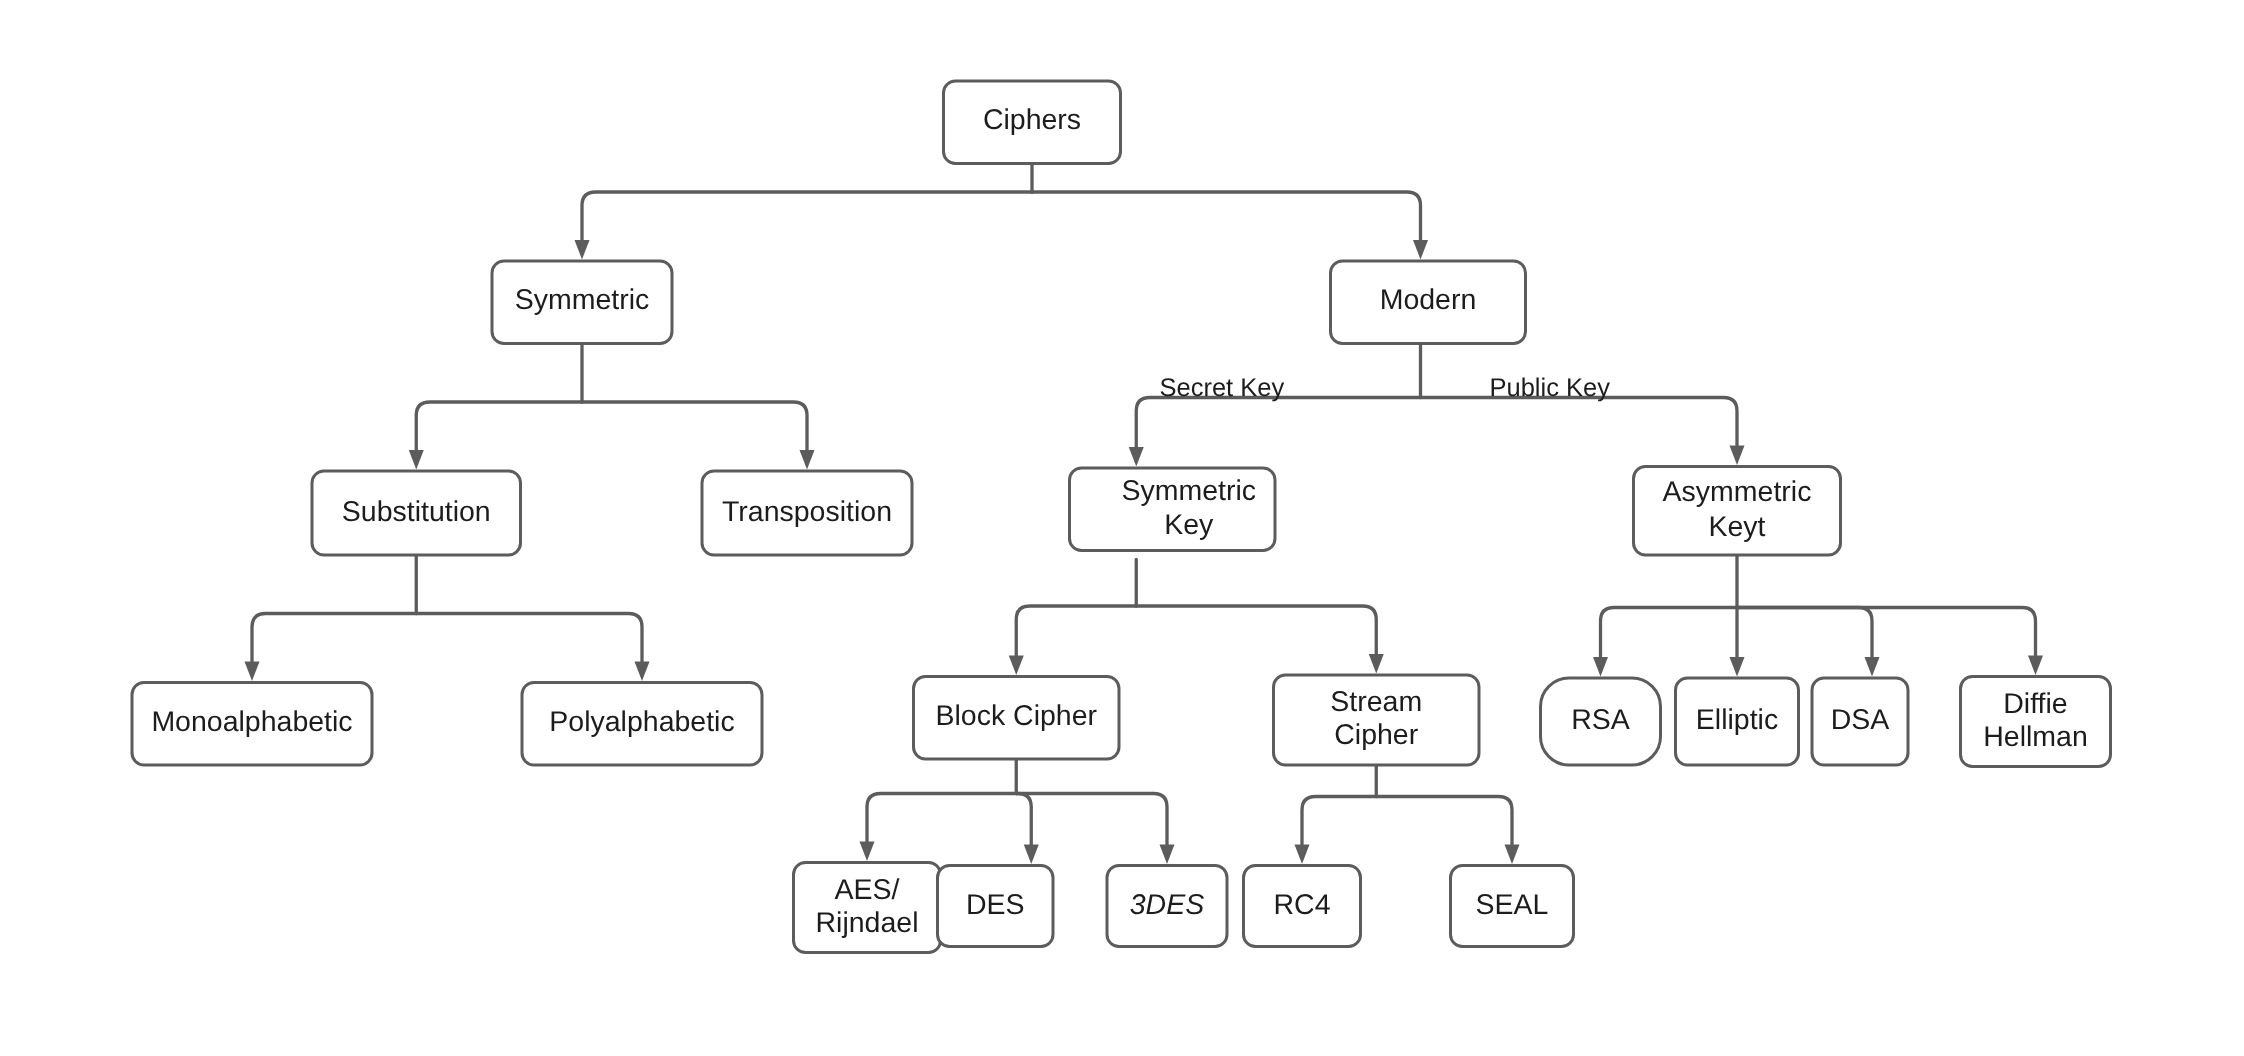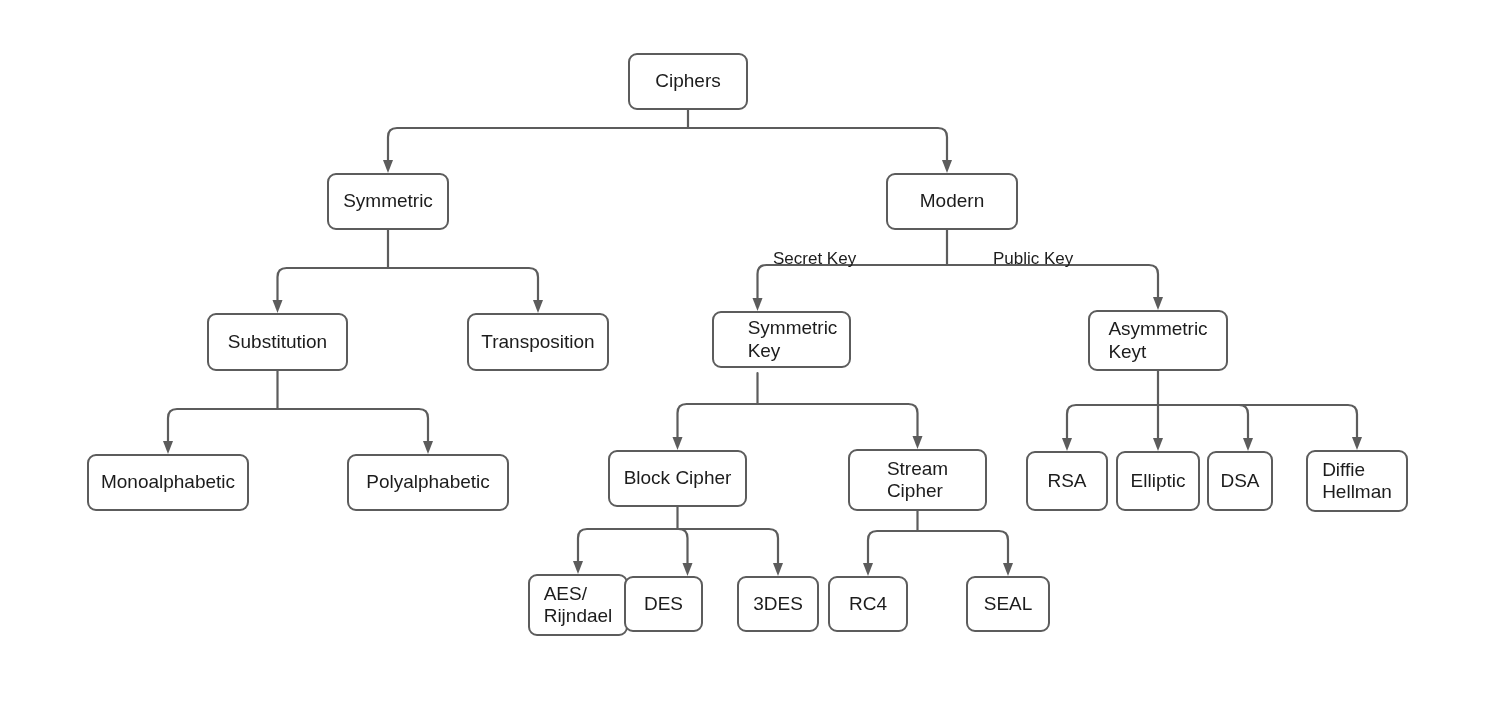--- a/index.html
+++ b/index.html
@@ -46,20 +46,21 @@
   }
   .node {
     position: absolute;
     box-sizing: border-box;
     background: #ffffff;
     border: 2.2px solid #5c5c5c;
     border-radius: 9px;
     display: flex;
     align-items: center;
     justify-content: center;
+    text-align: center;
     font-family: "Liberation Sans", sans-serif;
     font-size: 19px;
     color: #1c1c1c;
     line-height: 1.18;
     padding: 2px 6px;
     white-space: pre-line;
   }
 </style>
 </head>
 <body>
@@ -125,25 +126,25 @@
       <div class="node" style="left: 467px; top: 313px; width: 142px; height: 58px;">Transposition</div>
       <div class="node" style="left: 712px; top: 311px; width: 139px; height: 57px; padding-left: 28px;">Symmetric
 Key</div>
       <div class="node" style="left: 1088px; top: 310px; width: 140px; height: 61px;">Asymmetric
 Keyt</div>
       <div class="node" style="left: 87px; top: 454px; width: 162px; height: 57px;">Monoalphabetic</div>
       <div class="node" style="left: 347px; top: 454px; width: 162px; height: 57px;">Polyalphabetic</div>
       <div class="node" style="left: 608px; top: 450px; width: 139px; height: 57px;">Block Cipher</div>
       <div class="node" style="left: 848px; top: 449px; width: 139px; height: 62px;">Stream
 Cipher</div>
-      <div class="node" style="left: 1026px; top: 451px; width: 82px; height: 60px;">RSA</div>
+      <div class="node" style="left: 1026px; top: 451px; width: 82px; height: 60px; border-radius: 20px;">RSA</div>
       <div class="node" style="left: 1116px; top: 451px; width: 84px; height: 60px;">Elliptic</div>
       <div class="node" style="left: 1207px; top: 451px; width: 66px; height: 60px;">DSA</div>
       <div class="node" style="left: 1306px; top: 450px; width: 102px; height: 62px;">Diffie
 Hellman</div>
       <div class="node" style="left: 528px; top: 574px; width: 100px; height: 62px;">AES/
 Rijndael</div>
       <div class="node" style="left: 624px; top: 576px; width: 79px; height: 56px;">DES</div>
-      <div class="node" style="left: 737px; top: 576px; width: 82px; height: 56px;">3DES</div>
+      <div class="node" style="left: 737px; top: 576px; width: 82px; height: 56px; font-style: italic;">3DES</div>
       <div class="node" style="left: 828px; top: 576px; width: 80px; height: 56px;">RC4</div>
       <div class="node" style="left: 966px; top: 576px; width: 84px; height: 56px;">SEAL</div>
     </div>
 </div>
 
 </body></html>

